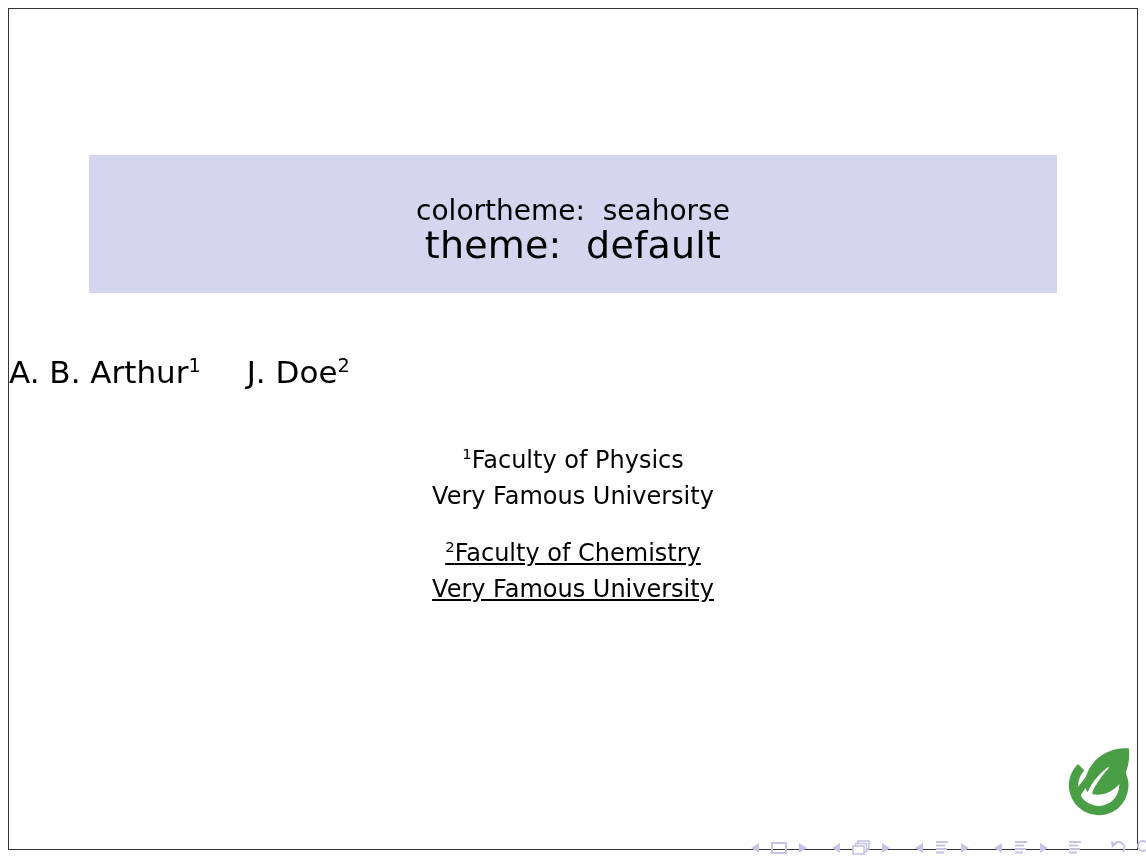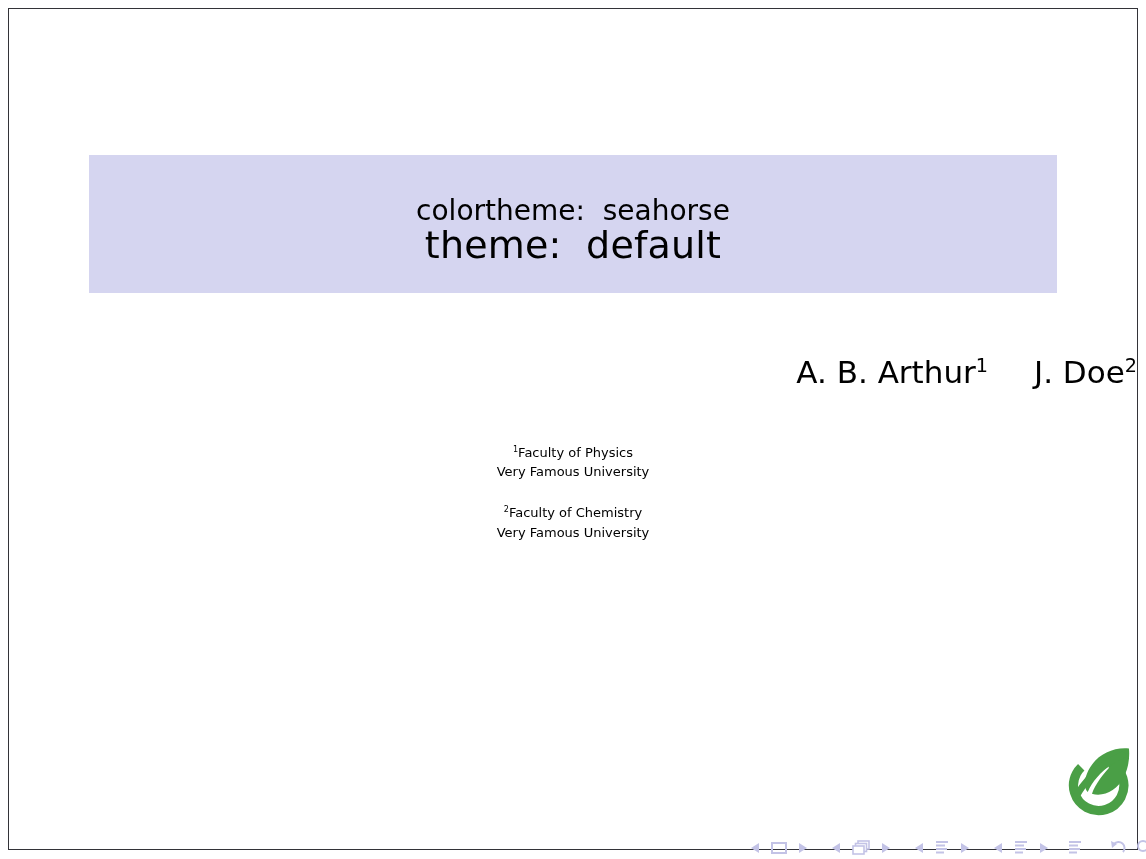--- a/index.html
+++ b/index.html
@@ -55,44 +55,44 @@
     color: #000000;
     white-space: pre;
   }
 
   
   #authors-row {
     position: absolute;
     left: 0;
     top: 345px;
     width: 100%;
-    text-align: right;
+    text-align: left;
     font-size: 31px;
     white-space: nowrap;
   }
   .author-name { display: inline-block; }
   .author-gap { display: inline-block; width: 46px; }
   sup {
     font-size: 0.62em;
     vertical-align: super;
     line-height: 0;
   }
 
   
   #affiliations {
     position: absolute;
     left: 0;
     top: 434px;
     width: 100%;
     text-align: center;
-    font-size: 13px;
+    font-size: 24px;
     line-height: 1.48;
   }
   .affil-block { margin-bottom: 22px; }
-  .affil-block:last-child { margin-bottom: 0; }
+  .affil-block:last-child { margin-bottom: 0; text-decoration: underline; }
   .affil-dept { display: block; }
   .affil-org  { display: block; }
 
   
   #date-line {
     position: absolute;
     left: 0;
     top: 626px;
     width: 100%;
     text-align: center;

